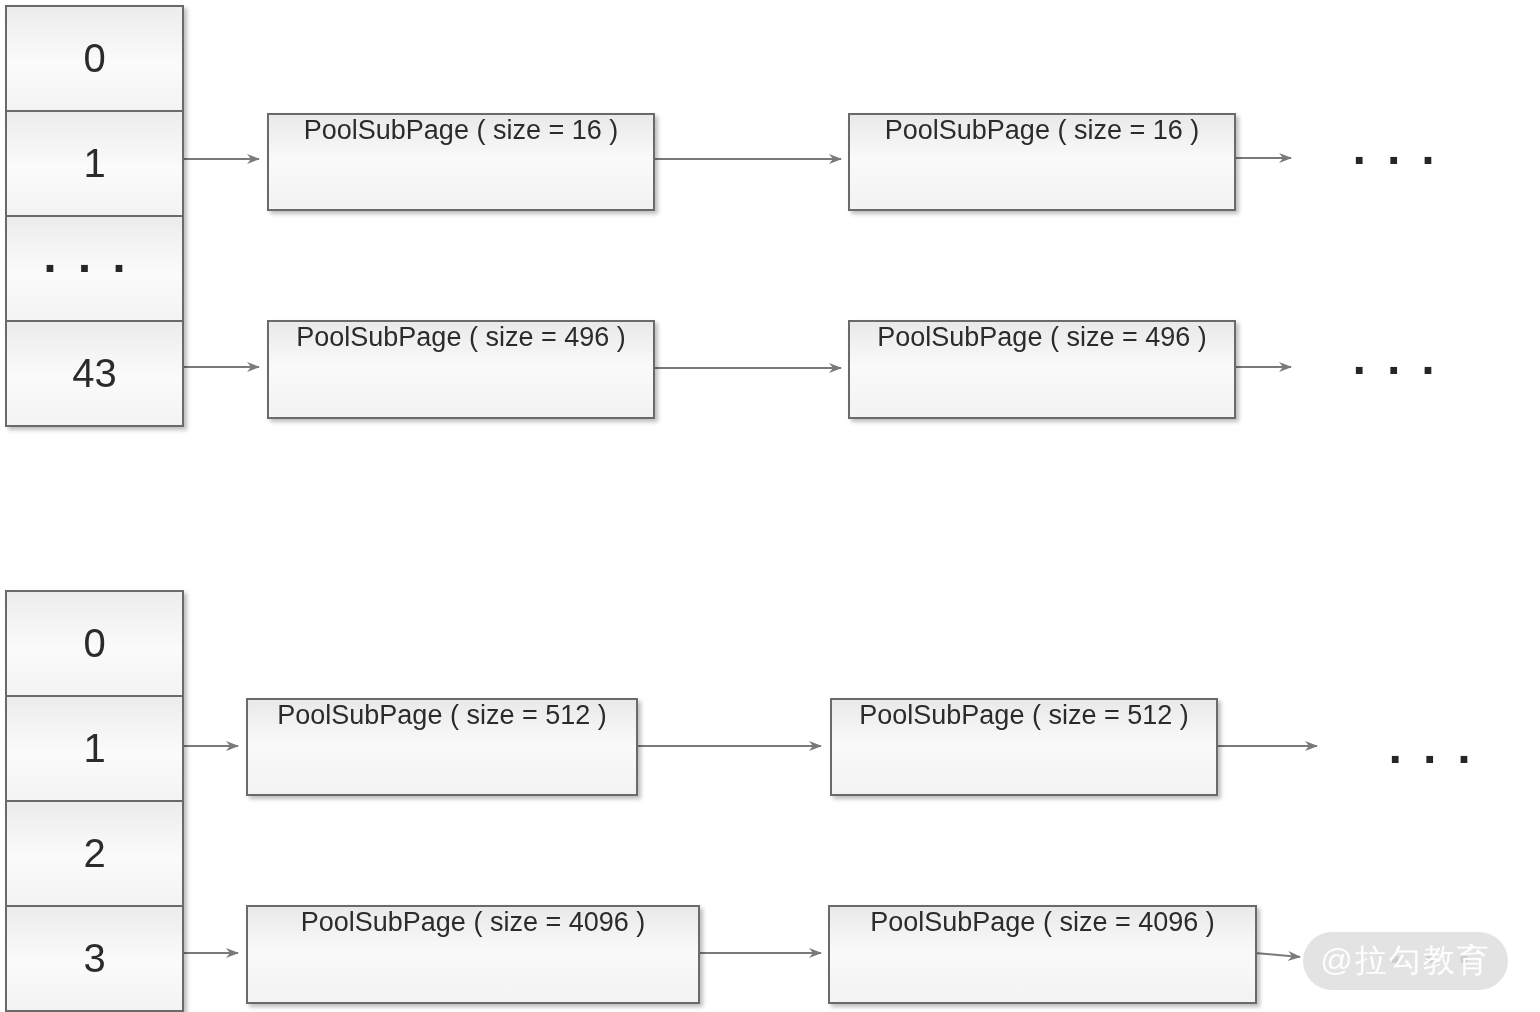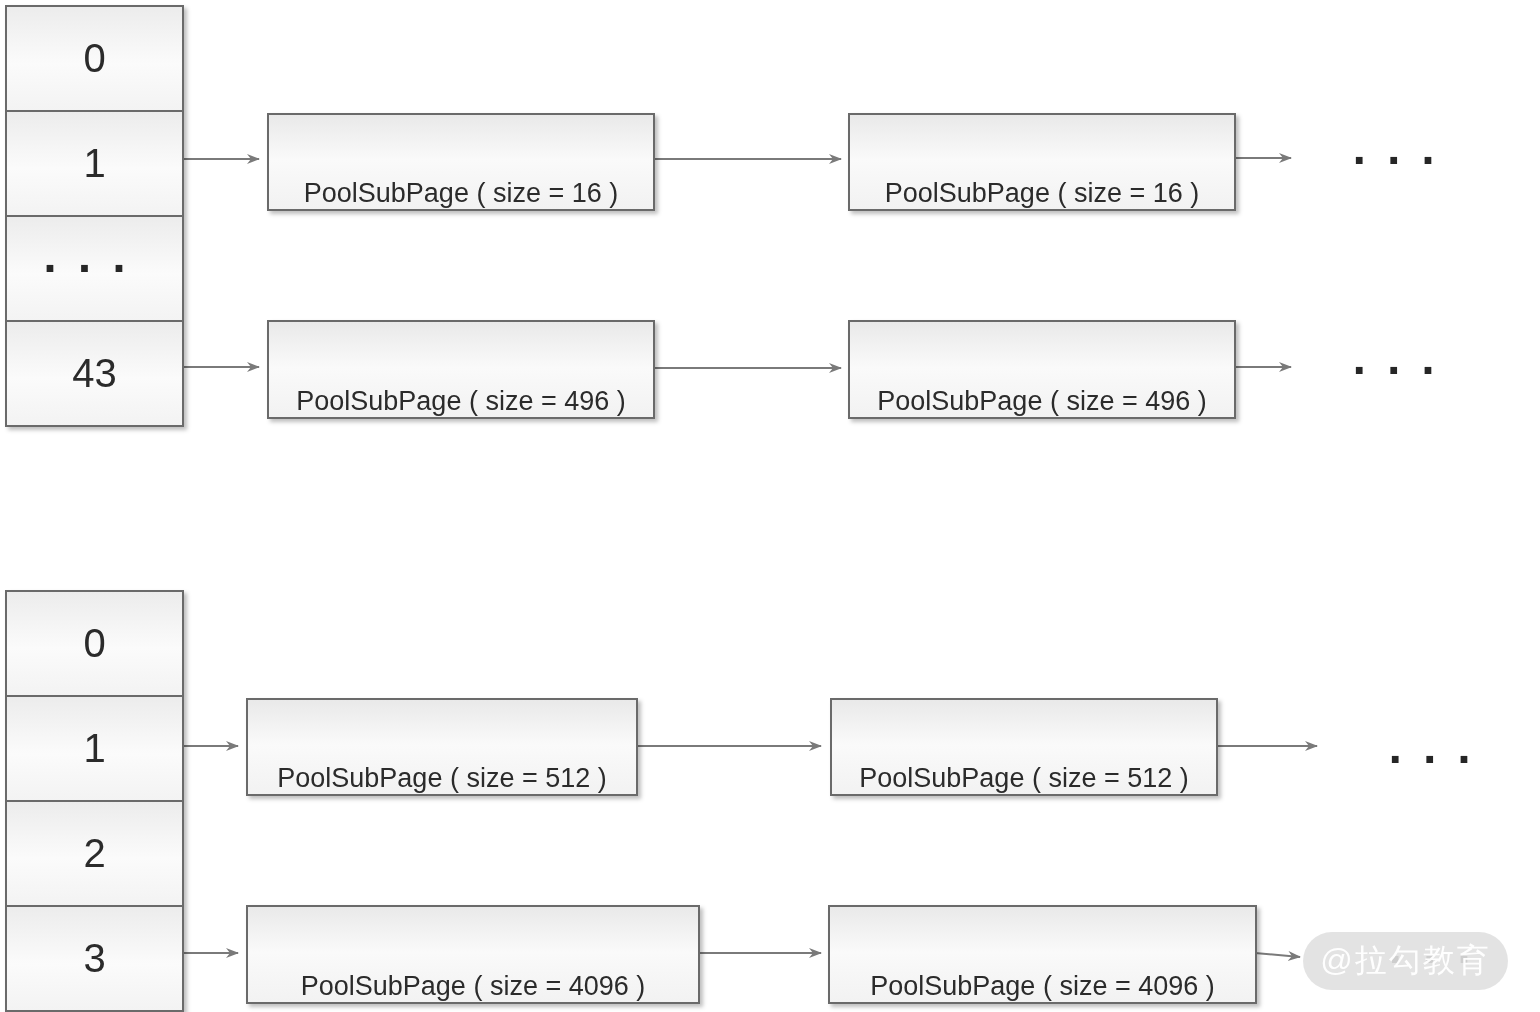--- a/index.html
+++ b/index.html
@@ -35,21 +35,21 @@
     font-size: 40px;
     color: #2b2b2b;
   }
   .array .cell + .cell { border-top: 2px solid #6a6a6a; }
   .node {
     position: absolute;
     border: 2px solid #6a6a6a;
     background: linear-gradient(180deg, #e9e9e9 0%, #fafafa 48%, #f2f2f2 100%);
     box-shadow: 3px 3px 4px rgba(0,0,0,0.25);
     display: flex;
-    align-items: flex-end;
+    align-items: flex-start;
     justify-content: center;
     font-size: 27px;
     color: #2b2b2b;
     z-index: 2;
     white-space: nowrap;
   }
   .ellipsis {
     font-family: "DejaVu Sans", sans-serif;
     font-weight: 700;
     font-size: 38px;

